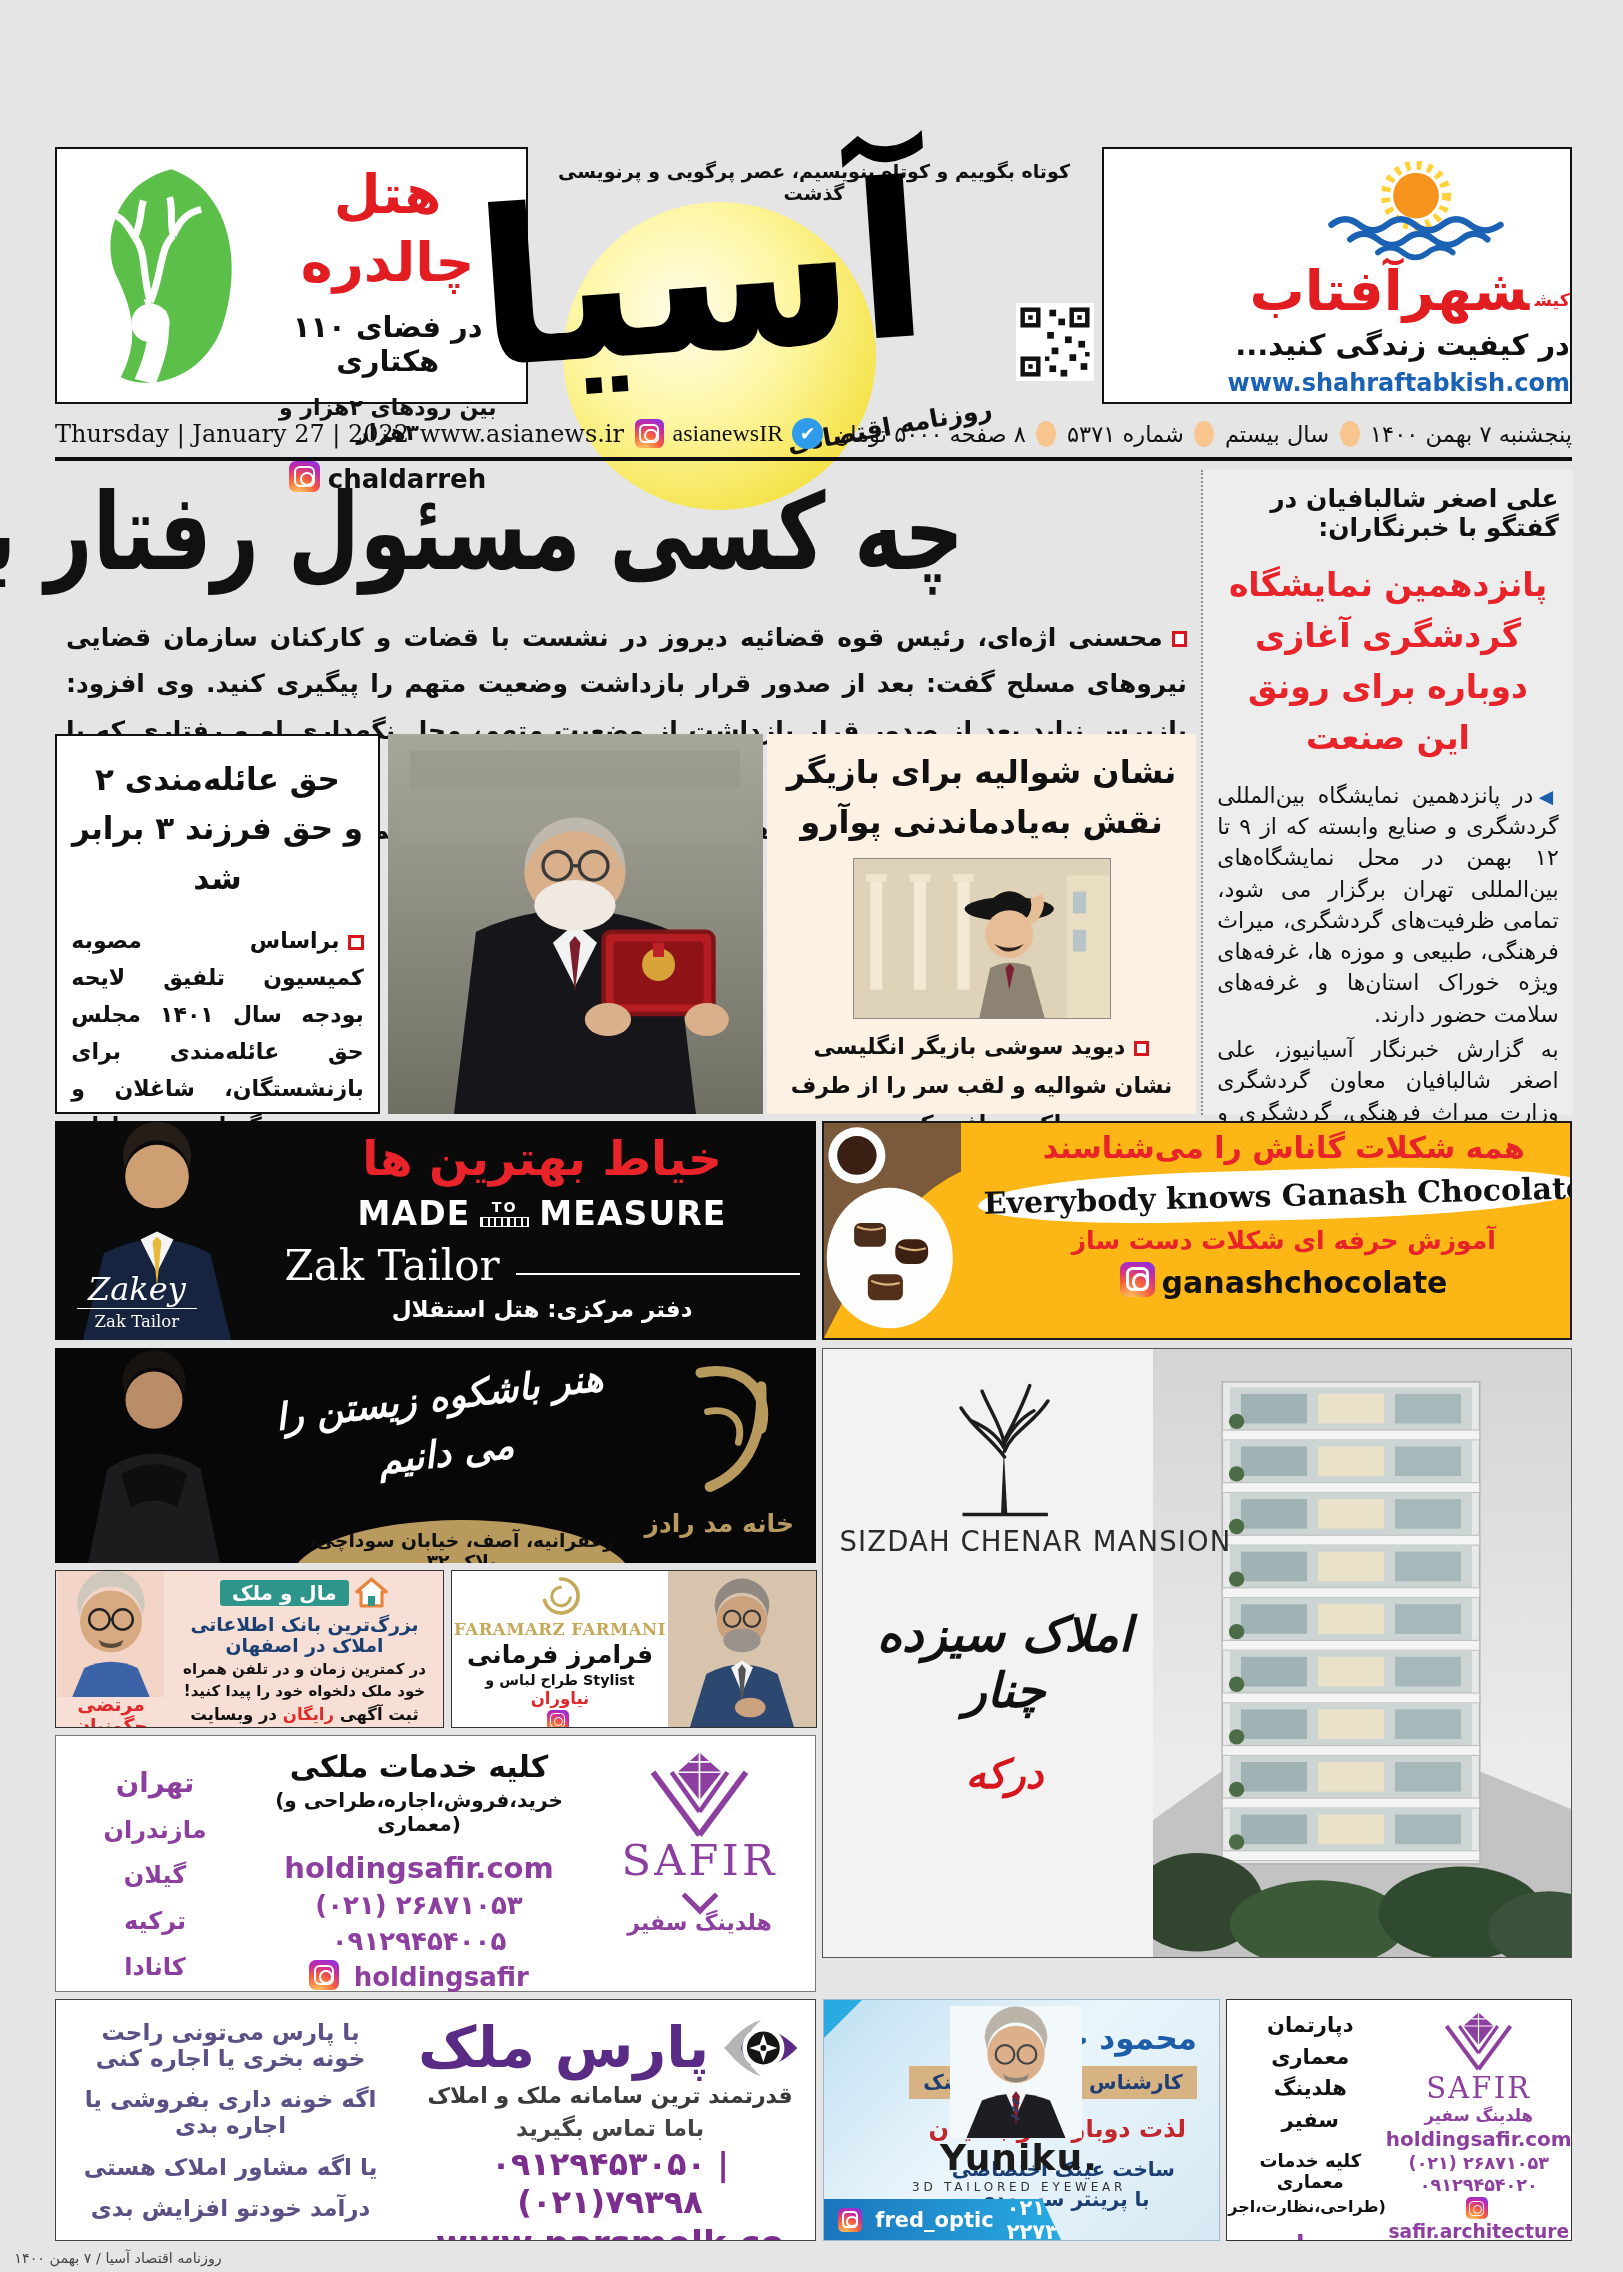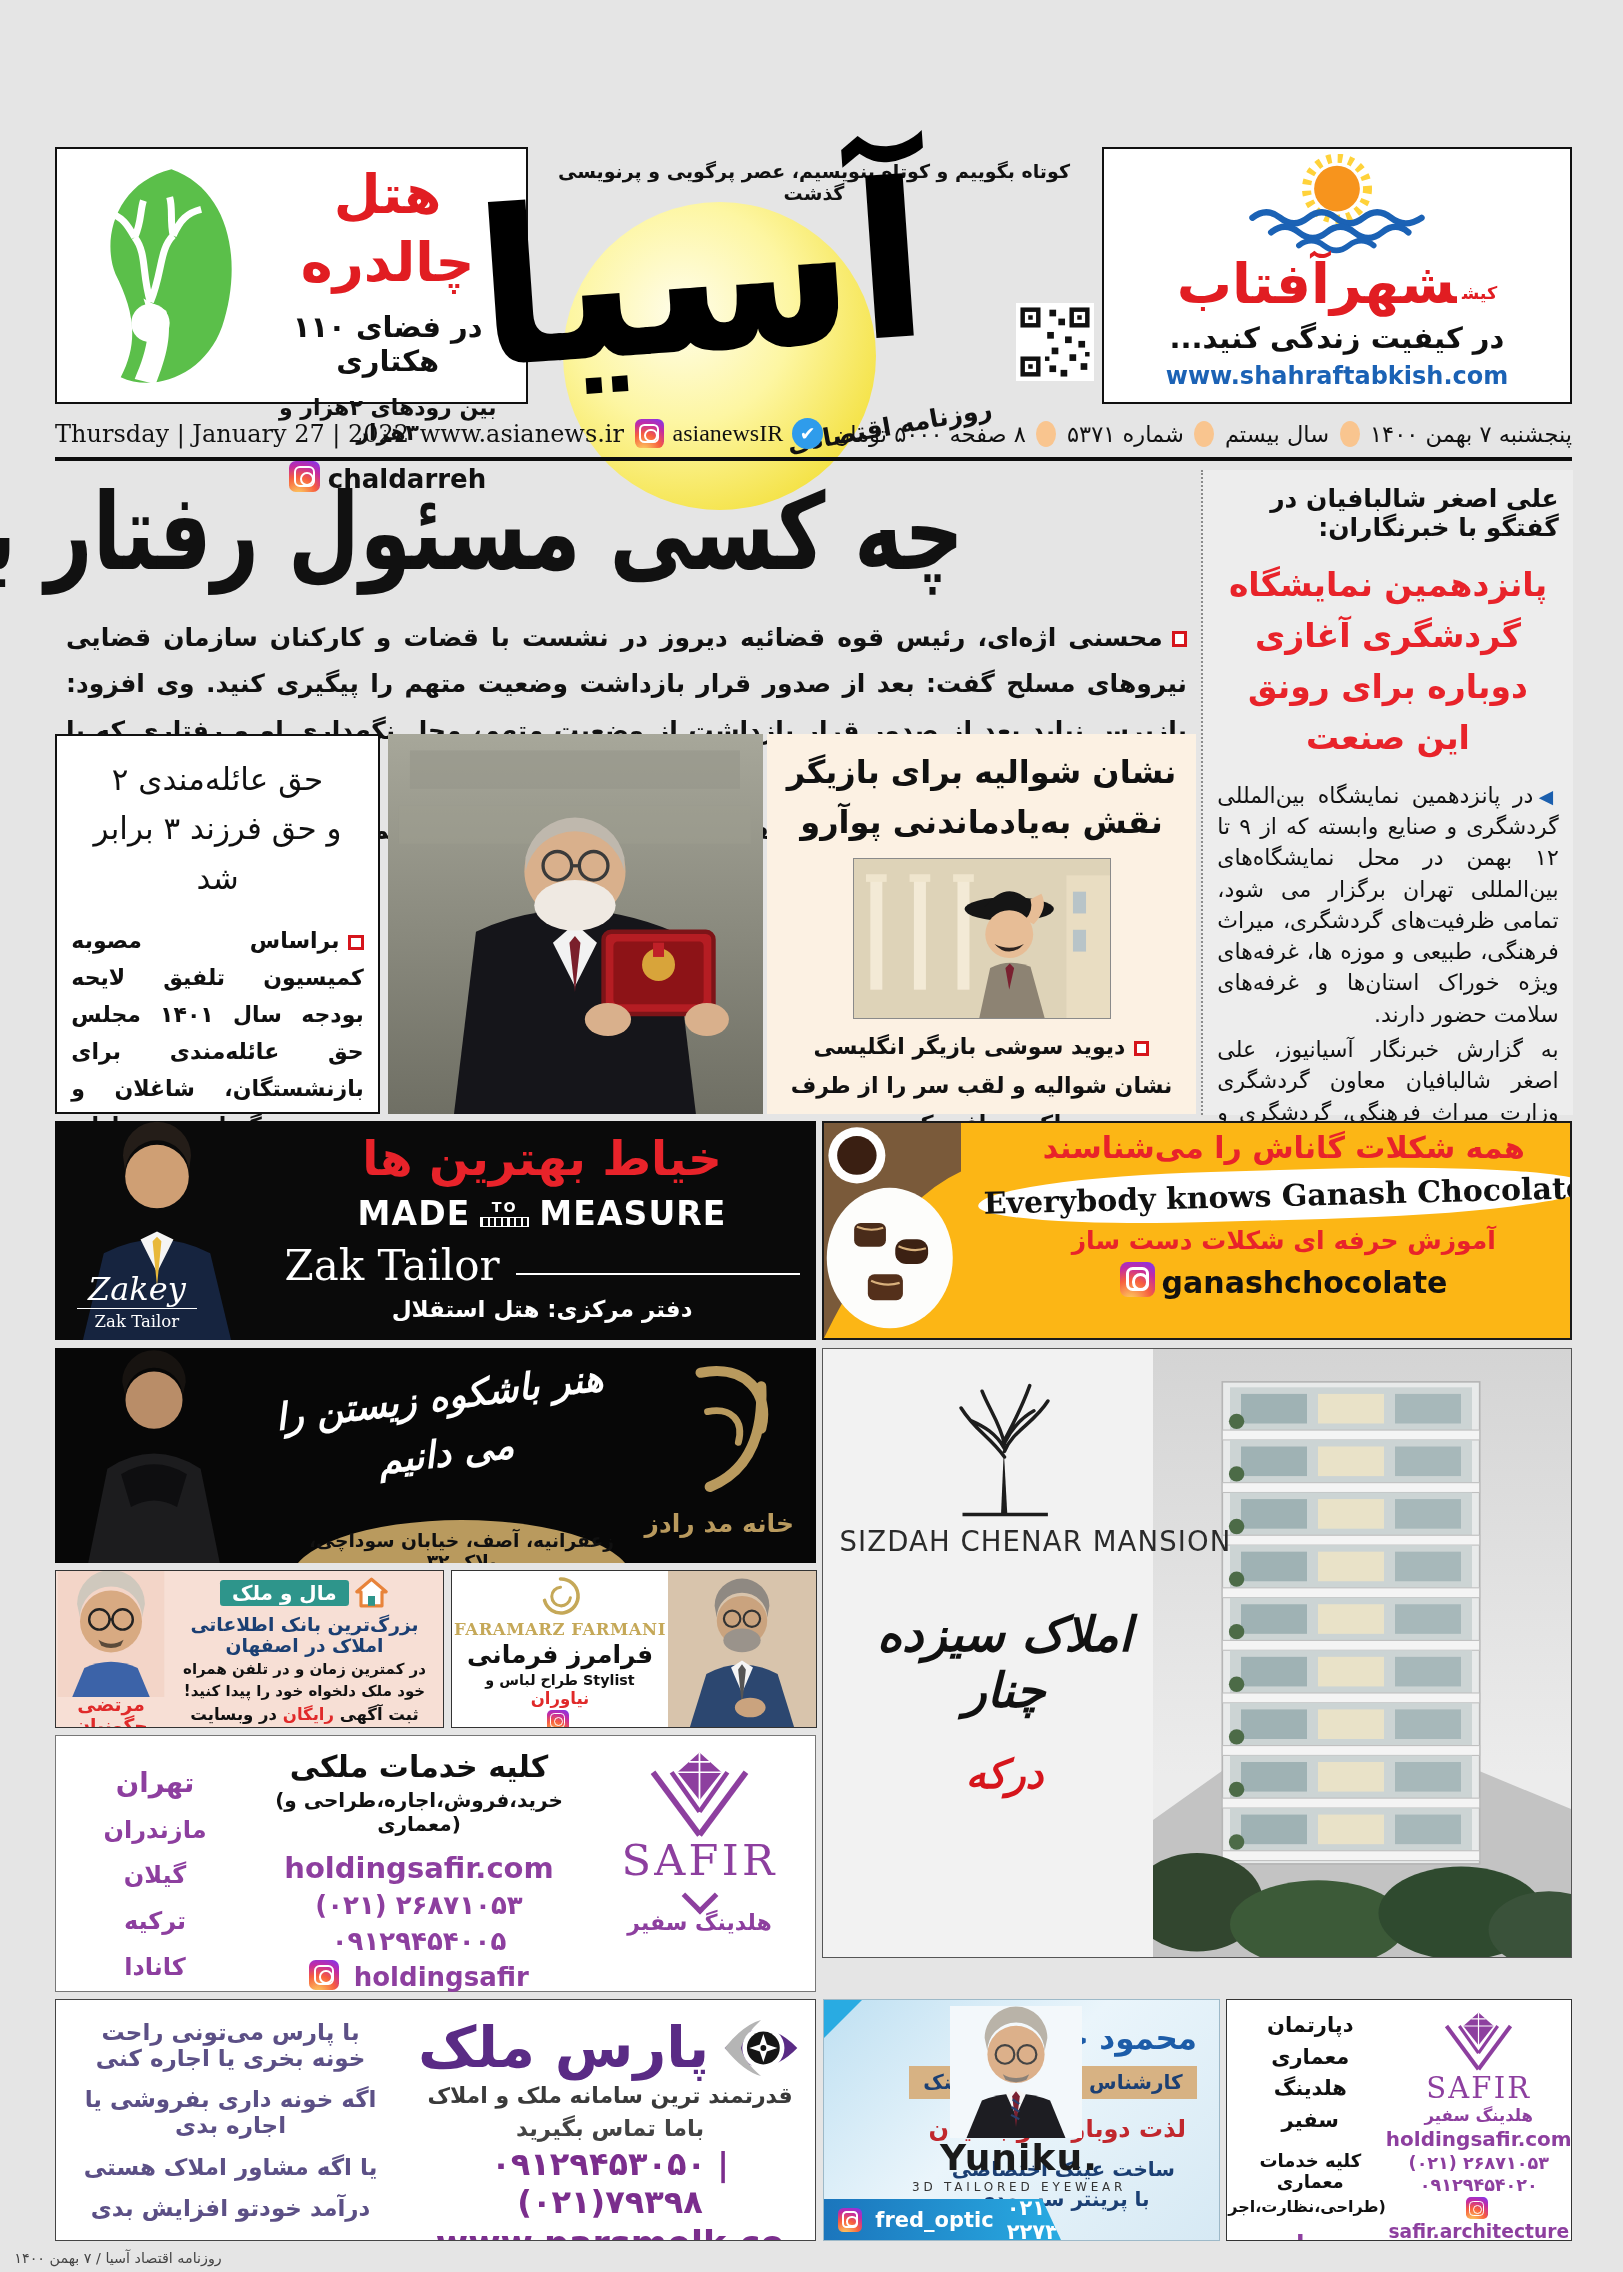--- a/index.html
+++ b/index.html
@@ -32,21 +32,21 @@
 
   .masthead{left:528px;top:137px;width:572px;height:319px}
   .tagline{position:absolute;top:23px;right:0;width:100%;text-align:center;font-size:19px;font-weight:700}
   .sun{position:absolute;top:65px;left:35px;width:313px;height:308px;border-radius:50%;
        background:radial-gradient(circle at 38% 36%,#fffdea 0%,#fdf6a2 40%,#f4e245 78%,#eeda2e 100%)}
   .asia{position:absolute;top:25px;left:3.3px;width:396px;text-align:center;font-size:214px;font-weight:700;
         line-height:1.05;transform:rotate(-4deg);color:#000}
   .mast-sub{position:absolute;top:275px;left:258px;font-size:25px;font-weight:700;transform:rotate(-10deg)}
   .qr{position:absolute;top:166px;left:488px;width:78px;height:78px}
 
-  .shahraftab{left:1102px;top:147px;width:470px;height:257px;text-align:center;padding-top:5px}
+  .shahraftab{left:1102px;top:147px;width:470px;height:257px;text-align:right;padding-top:12px}
   .sunwaves{width:308px;height:104px}
   .sh-brand{margin-top:-3.3px;line-height:1}
   .sh-name{color:#e11d22;font-size:55px;font-weight:800}
   .kish{color:#e11d22;font-size:17.6px;font-weight:700;vertical-align:super;margin-left:5.5px}
   .sh-slogan{font-size:29px;font-weight:800;margin-top:8.8px}
   .sh-site{color:#1b62b5;font-size:24px;font-weight:800;margin-top:7.7px;direction:ltr}
 
   
   .dateline{left:55px;top:416px;width:1517px;height:35px;display:flex;align-items:center;
             justify-content:space-between;font-size:22.5px}
@@ -60,21 +60,21 @@
   
   .headline{left:66px;top:471px;width:1121px;text-align:center;overflow:visible}
   .headline span{display:inline-block;font-size:106px;font-weight:900;white-space:nowrap;
                  letter-spacing:-2.7px;transform:scaleX(0.78);transform-origin:center}
   .lead-paras{left:66px;top:615px;width:1121px}
   .lead-p{font-size:25px;font-weight:700;line-height:1.85;text-align:justify}
   .lead-p2{text-align:center;margin-top:7.7px}
 
   
   .family{left:55px;top:734px;width:325px;height:380px;border:2.2px solid #111;padding:18.7px 14.3px;background:#fff}
-  .family-title{font-size:31px;font-weight:400;text-align:center;line-height:1.6}
+  .family-title{font-size:31px;font-weight:700;text-align:center;line-height:1.6}
   .family-body{margin-top:20px;font-size:22px;font-weight:700;text-align:justify;line-height:1.68}
 
   .photo-suchet{left:388px;top:734px;width:375px;height:380px}
   .photo-suchet svg{width:100%;height:100%;display:block}
 
   .knight{left:767px;top:734px;width:429px;height:380px;background:#fcf1e3;padding:14.3px 16.5px;text-align:center}
   .knight-title{font-size:32px;font-weight:800;line-height:1.55}
   .knight-photo{width:258px;height:161px;margin:11px auto 8.8px;border:1.6px solid #8a8a8a;display:block;background:#ded3b8}
   .knight-cap{font-size:22px;font-weight:700;line-height:1.75;text-align:center}
 

